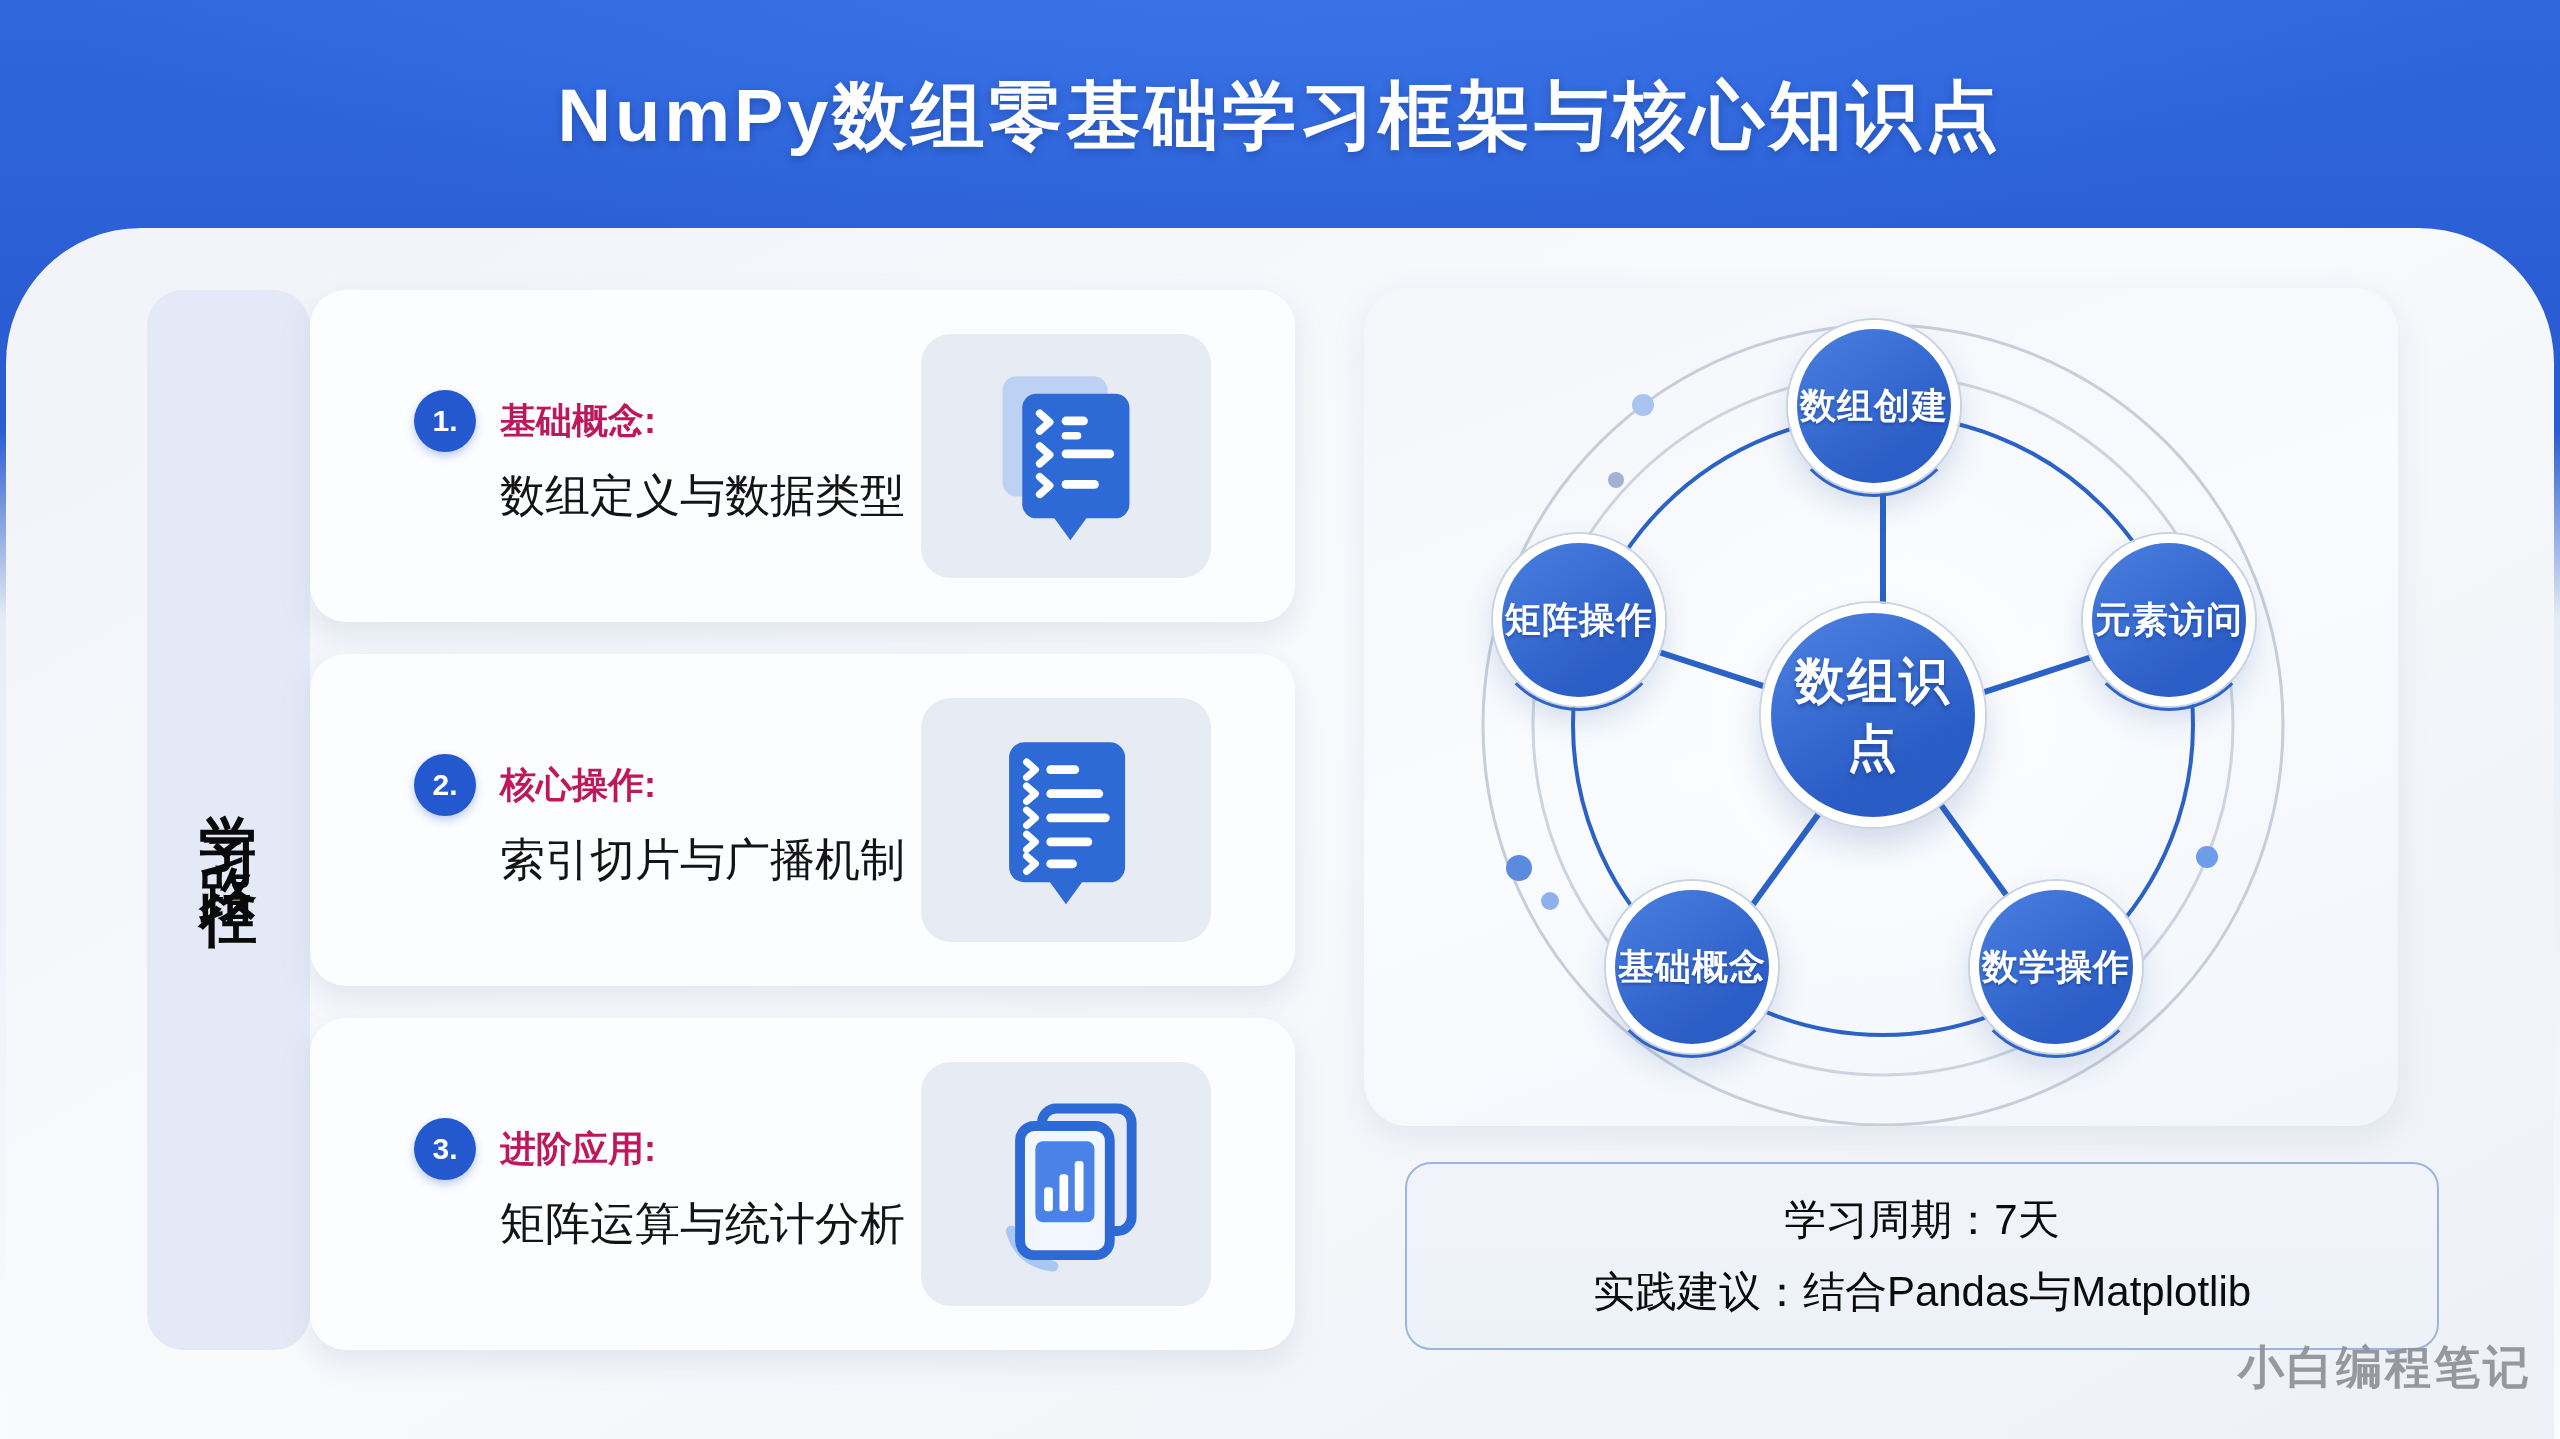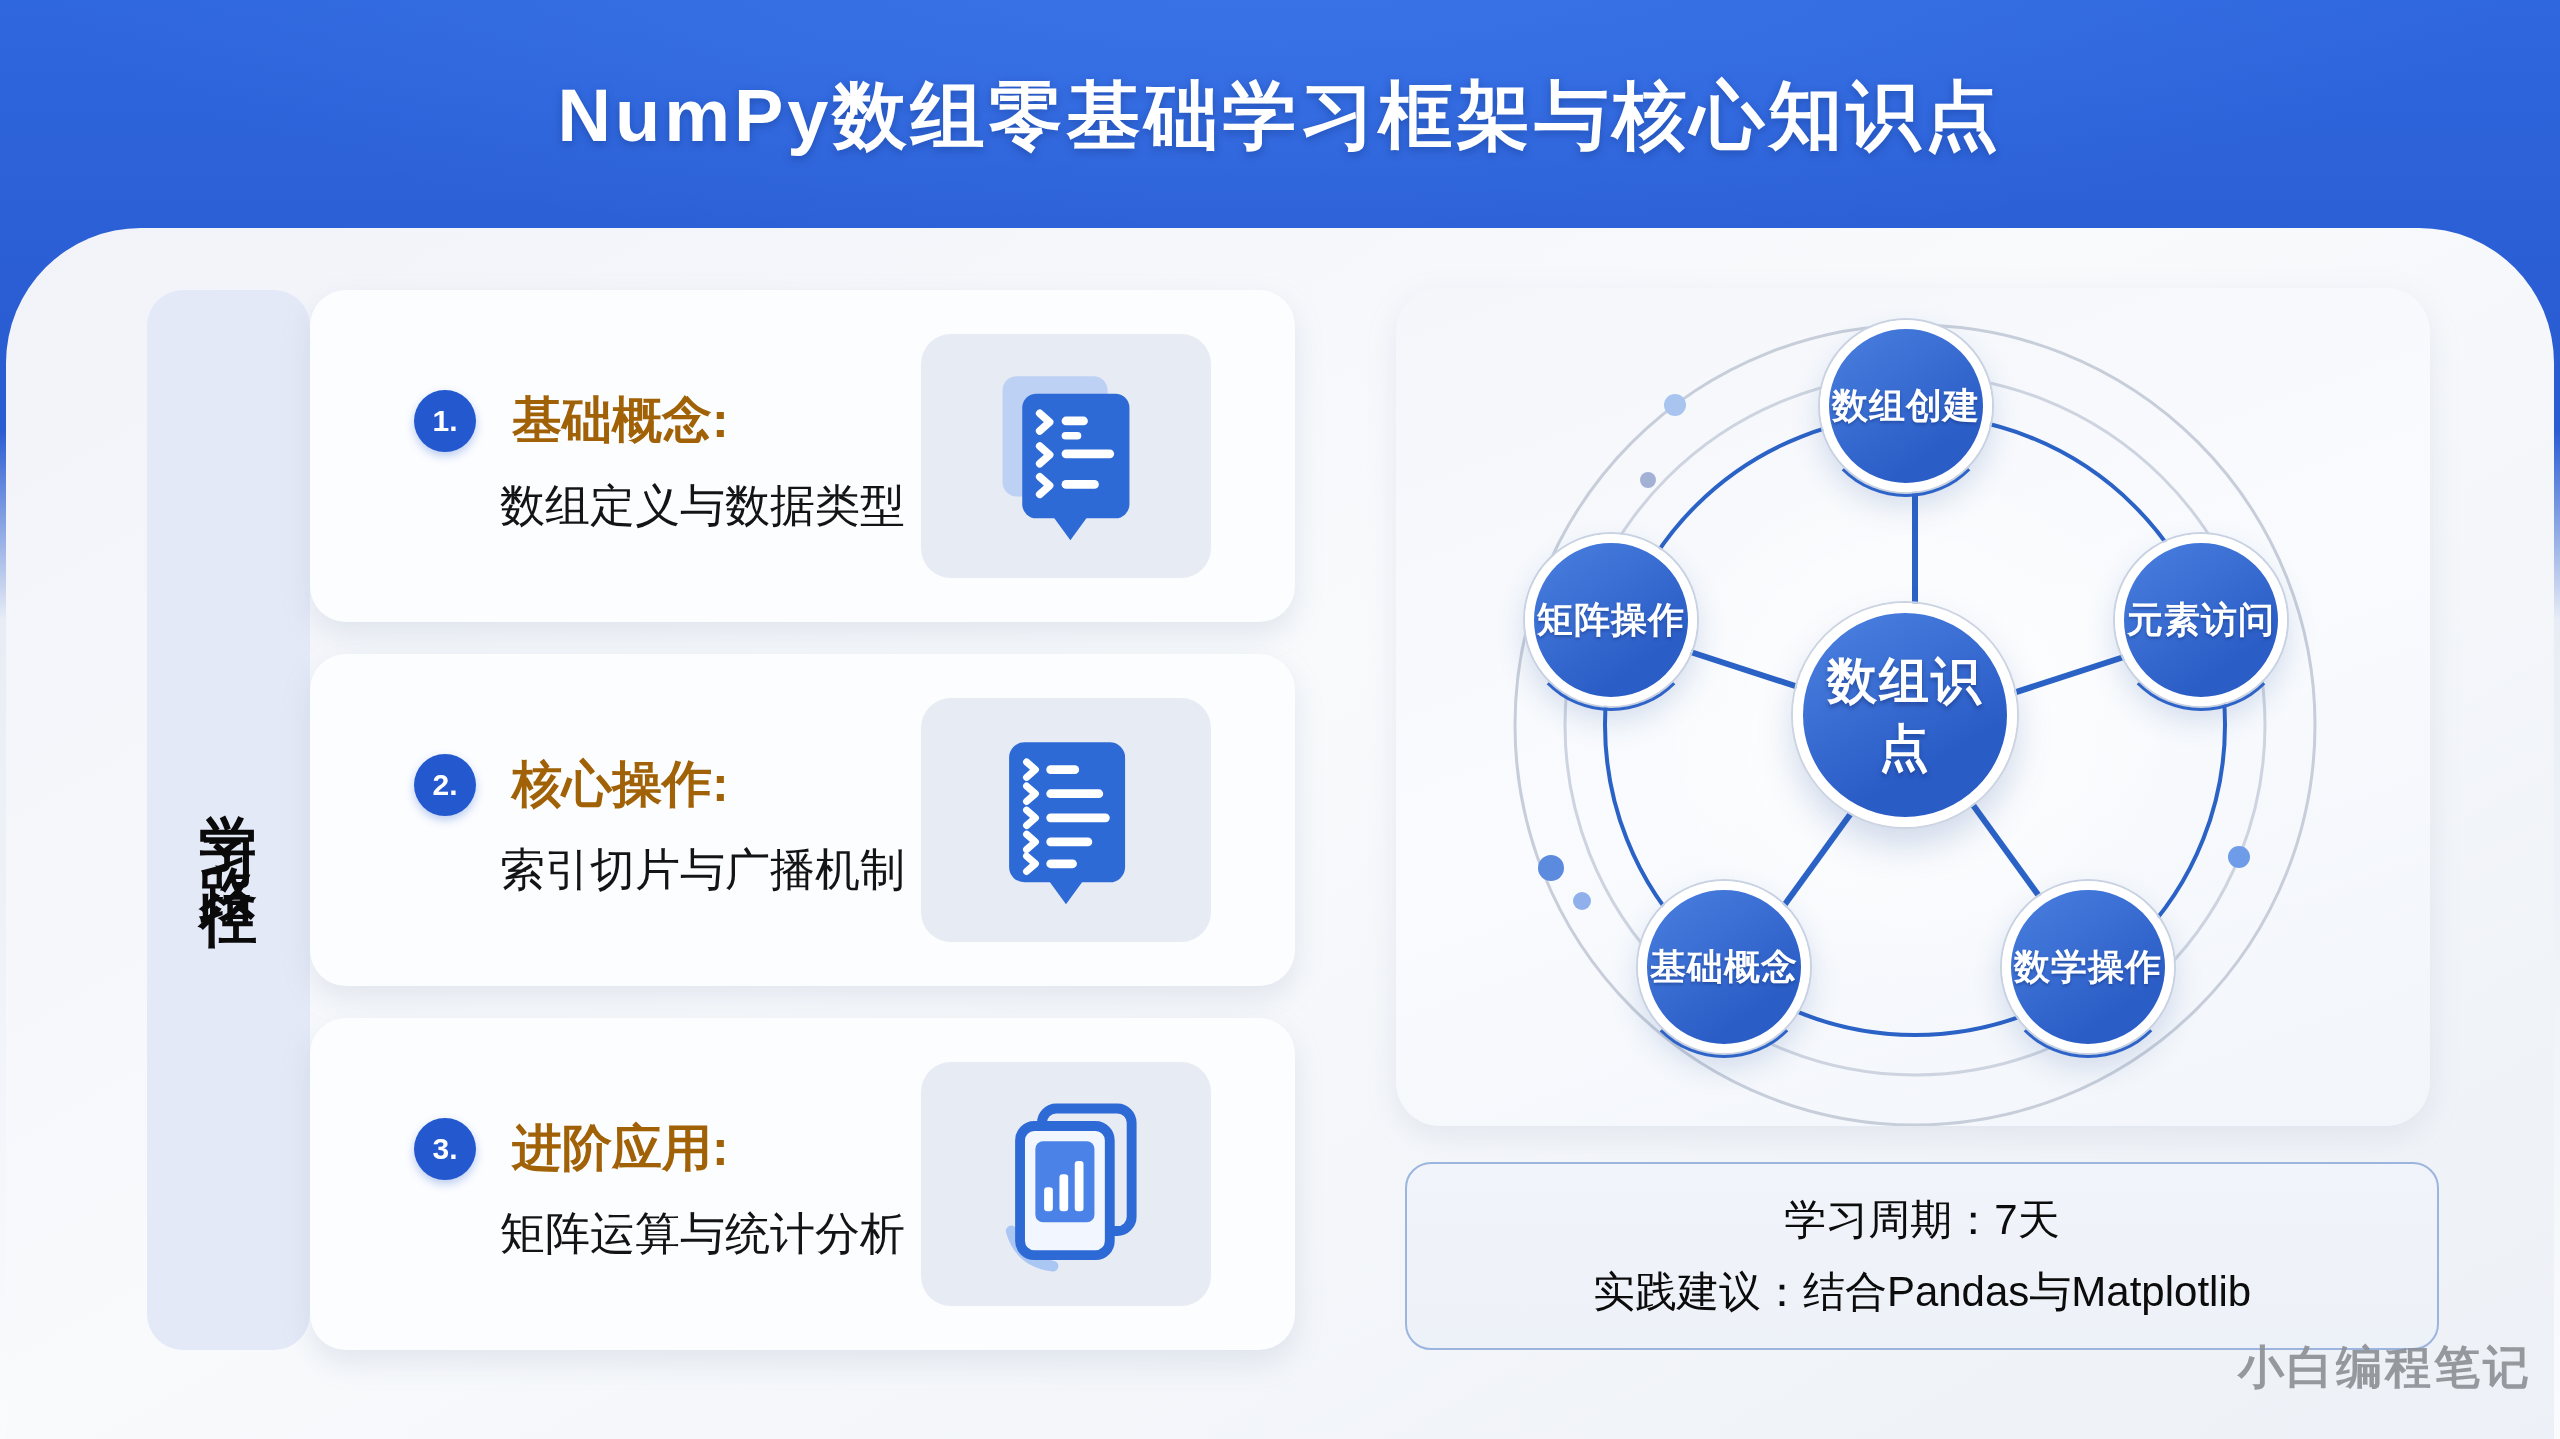--- a/index.html
+++ b/index.html
@@ -18,26 +18,26 @@
     background:#e4e9f7;display:flex;align-items:center;justify-content:center;}
   .sidebar-label{writing-mode:vertical-rl;text-orientation:upright;font-size:58px;font-weight:800;color:#0a0a0a;letter-spacing:26px;line-height:1;}
   
   .cards{position:absolute;left:304px;top:62px;width:985px;height:1060px;display:flex;flex-direction:column;gap:32px;}
   .card{flex:1;background:#fcfdff;border-radius:36px;box-shadow:0 12px 28px rgba(150,162,190,.22);
     display:flex;align-items:center;padding:0 84px 0 104px;}
   .card-body{flex:1;min-width:0;}
   .heading-row{display:flex;align-items:center;gap:24px;}
   .badge{width:62px;height:62px;border-radius:50%;background:#2458ce;color:#fff;font-size:30px;font-weight:700;
     display:flex;align-items:center;justify-content:center;flex:0 0 auto;box-shadow:0 4px 10px rgba(36,88,206,.3);}
-  .card-title{margin:12px;font-size:50px;font-weight:800;color:#a16207;line-height:1.15;}
+  .card-title{margin:0;font-size:36px;font-weight:800;color:#be185d;line-height:1.15;}
   .card-desc{margin:18px 0 0 86px;font-size:45px;font-weight:400;color:#141414;line-height:1.15;}
   .icon-tile{width:290px;height:244px;border-radius:30px;background:#e7ebf4;display:flex;align-items:center;justify-content:center;flex:0 0 auto;}
   .icon-tile svg{width:176px;height:186px;}
   
-  .diagram-panel{position:absolute;left:1390px;top:60px;width:1034px;height:838px;border-radius:44px;
+  .diagram-panel{position:absolute;left:1358px;top:60px;width:1034px;height:838px;border-radius:44px;
     background:radial-gradient(circle at 50% 52%, #ffffff 0%, rgba(255,255,255,0) 40%),linear-gradient(160deg,#f4f6fa 0%,#f9fbfe 50%,#f2f5fa 100%);
     box-shadow:0 10px 30px rgba(150,162,190,.18);}
   .orbits{position:absolute;left:0;top:0;width:1034px;height:838px;}
   .node{position:absolute;border-radius:50%;display:flex;align-items:center;justify-content:center;color:#fff;font-weight:800;text-align:center;}
   .sat{width:172px;height:172px;border:9px solid #ffffff;font-size:36px;letter-spacing:1px;
     background:linear-gradient(145deg,#4a80e0 0%,#2b5dc6 75%);
     box-shadow:0 0 0 2px #c9d2e2,0 14px 30px rgba(44,86,160,.18);text-shadow:0 2px 3px rgba(18,48,118,.45);}
   .sat::after{content:"";position:absolute;inset:-14px;border-radius:50%;border:3px solid transparent;border-bottom-color:#2e63c8;}
   .center-node{width:224px;height:224px;border:10px solid #ffffff;font-size:50px;letter-spacing:2px;left:397px;top:315px;
     background:linear-gradient(150deg,#4d83e2 0%,#2a5cc6 70%);

